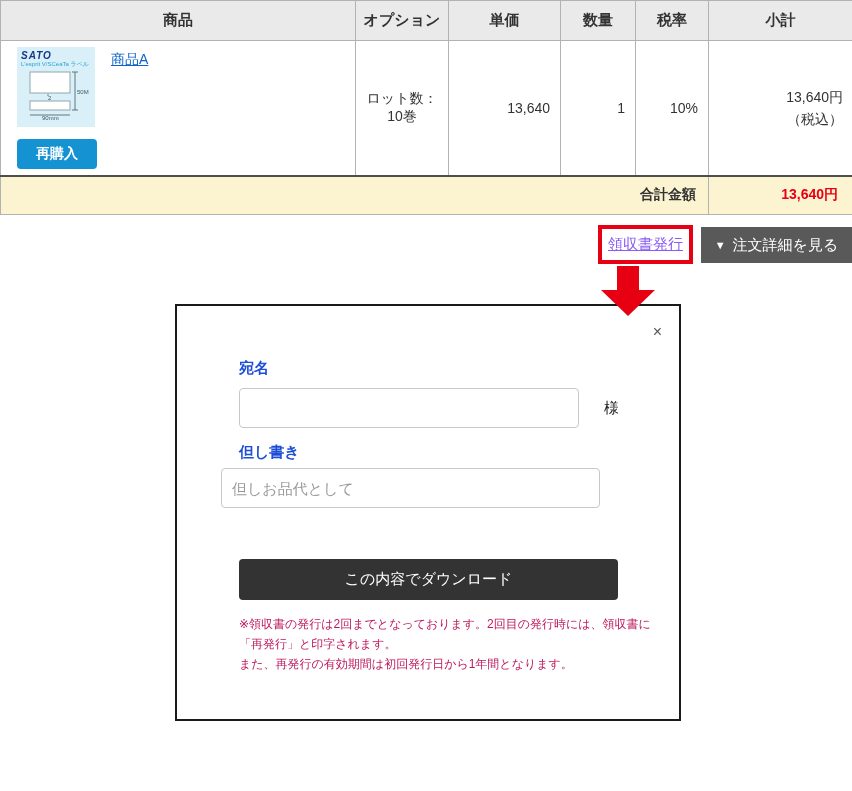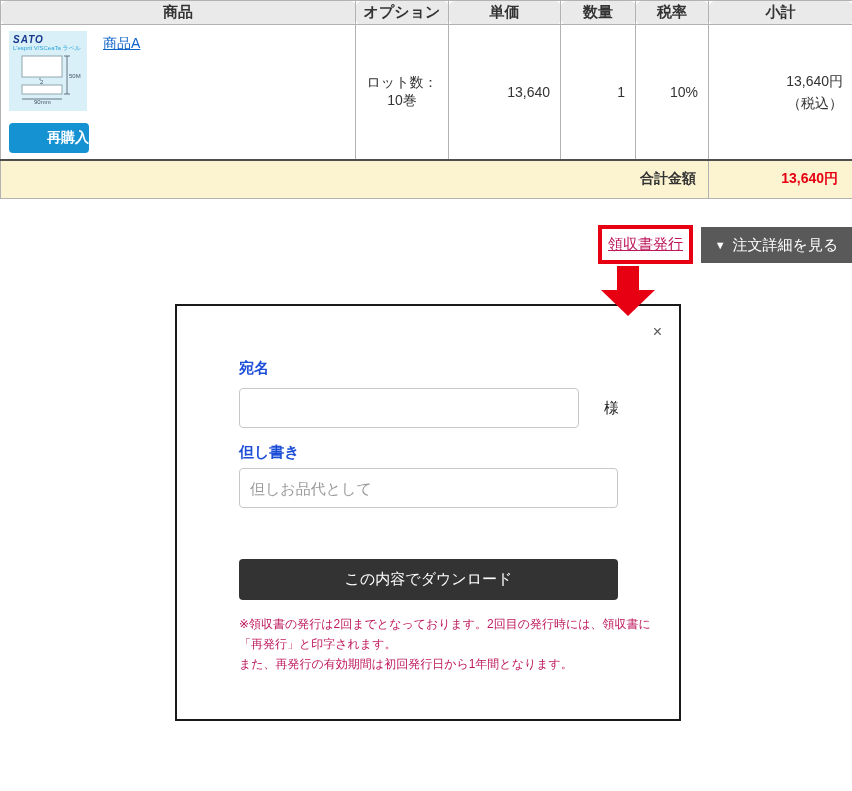--- a/index.html
+++ b/index.html
@@ -19,28 +19,27 @@
     border-collapse: collapse;
     table-layout: fixed;
   }
   table.order th, table.order td {
     border: 1px solid #b2b2b2;
     font-size: 14px;
     vertical-align: middle;
   }
   table.order thead th {
     background: #eaeaea;
-    height: 24px;
+    height: 40px;
     font-size: 15px;
     font-weight: bold;
     color: #333;
-    border-radius: 6px;
   }
   tr.item-row td { height: 135px; background: #fff; }
-  td.product-cell { vertical-align: top; padding: 6px 8px; }
+  td.product-cell { vertical-align: top; padding: 6px 16px; }
   .prod-flex { display: flex; align-items: flex-start; }
   .prod-left { display: flex; flex-direction: column; }
   .thumb {
     width: 78px; height: 80px;
     background: #d9f0f8;
     padding: 3px 2px 2px 4px;
     overflow: hidden;
   }
   .sato-logo {
     color: #16368c; font-weight: bold; font-style: italic;
@@ -52,21 +51,20 @@
   }
   .thumb svg { display: block; margin-top: 2px; }
   .rebuy {
     margin-top: 12px;
     width: 80px; height: 30px;
     background: #1592d2; color: #fff;
     font-size: 14px; font-weight: bold;
     border: none; border-radius: 4px;
     cursor: pointer;
     font-family: inherit;
-    text-align: right;
   }
   .prod-link {
     margin: 4px 0 0 14px;
     color: #0d62c9; font-size: 14px;
     text-decoration: underline;
   }
   td.c-center { text-align: center; padding: 4px; }
   td.c-right  { text-align: right; padding: 4px 10px; }
   td.subtotal { text-align: right; padding: 4px 9px; line-height: 22px; }
   tr.total-row td {
@@ -85,21 +83,21 @@
 
   
   .receipt-box {
     position: absolute; left: 598px; top: 225px;
     width: 95px; height: 39px;
     border: 4px solid #e60012;
     display: flex; align-items: center; justify-content: center;
     background: #fff;
   }
   .receipt-box a {
-    color: #be185d; font-size: 15px; text-decoration: underline;
+    color: #8b5cf6; font-size: 15px; text-decoration: underline;
     white-space: nowrap;
   }
   .details-btn {
     position: absolute; left: 701px; top: 227px;
     width: 151px; height: 36px;
     background: #595959; color: #fff;
     border: none; cursor: pointer;
     font-size: 15px; font-family: inherit;
     display: flex; align-items: center; justify-content: center; gap: 7px;
     white-space: nowrap;
@@ -144,21 +142,21 @@
     display: flex; align-items: center;
   }
   .atena-input {
     width: 340px; height: 40px;
     border: 1px solid #c8c8c8; border-radius: 4px;
     font-size: 15px; padding: 0 10px;
     font-family: inherit;
   }
   .suffix { margin-left: 25px; font-size: 15px; color: #222; }
   .tadashi-input {
-    position: absolute; left: 62px; top: 162px;
+    position: absolute; left: 44px; top: 162px;
     width: 379px; height: 40px;
     border: 1px solid #c8c8c8; border-radius: 4px;
     font-size: 15px; padding: 0 10px;
     font-family: inherit;
   }
   .tadashi-input::placeholder, .atena-input::placeholder { color: #999; }
   .dl-btn {
     position: absolute; left: 62px; top: 253px;
     width: 379px; height: 41px;
     background: #333; color: #fff;

